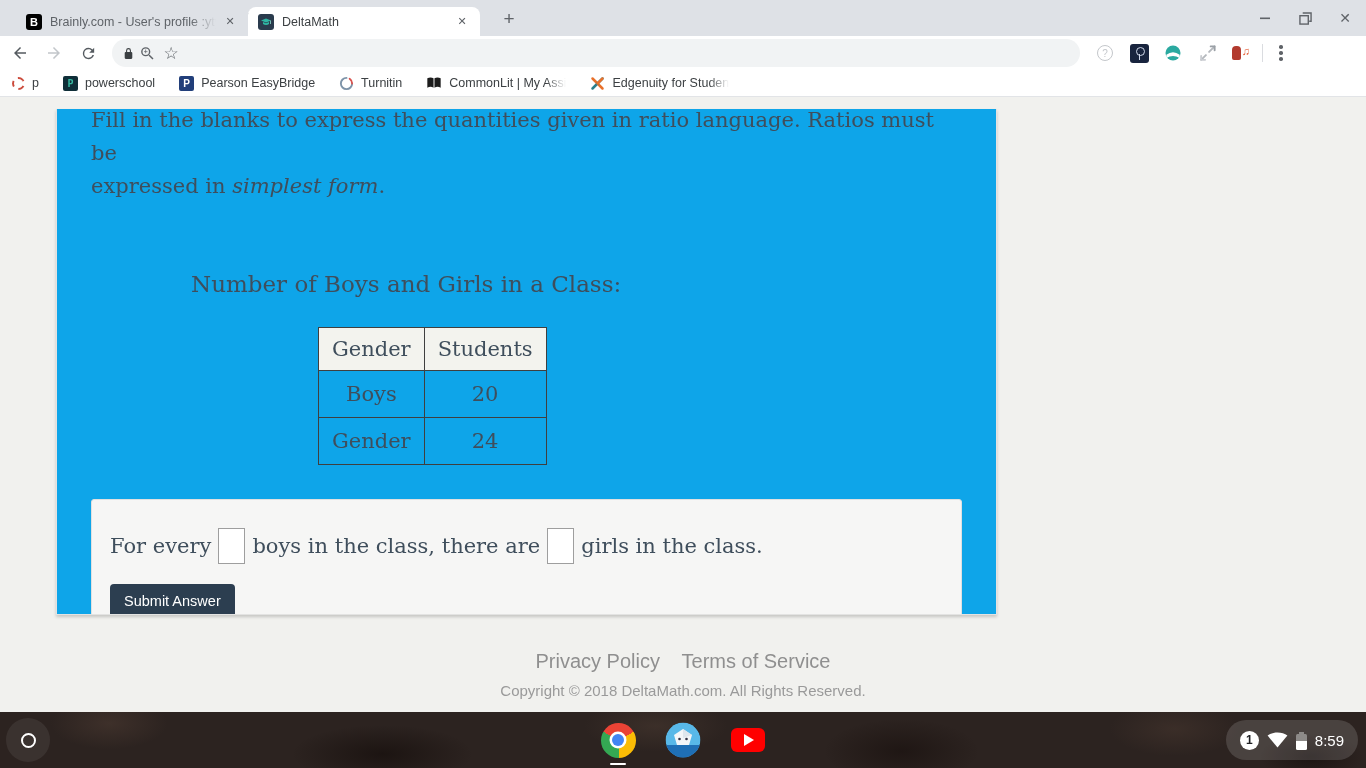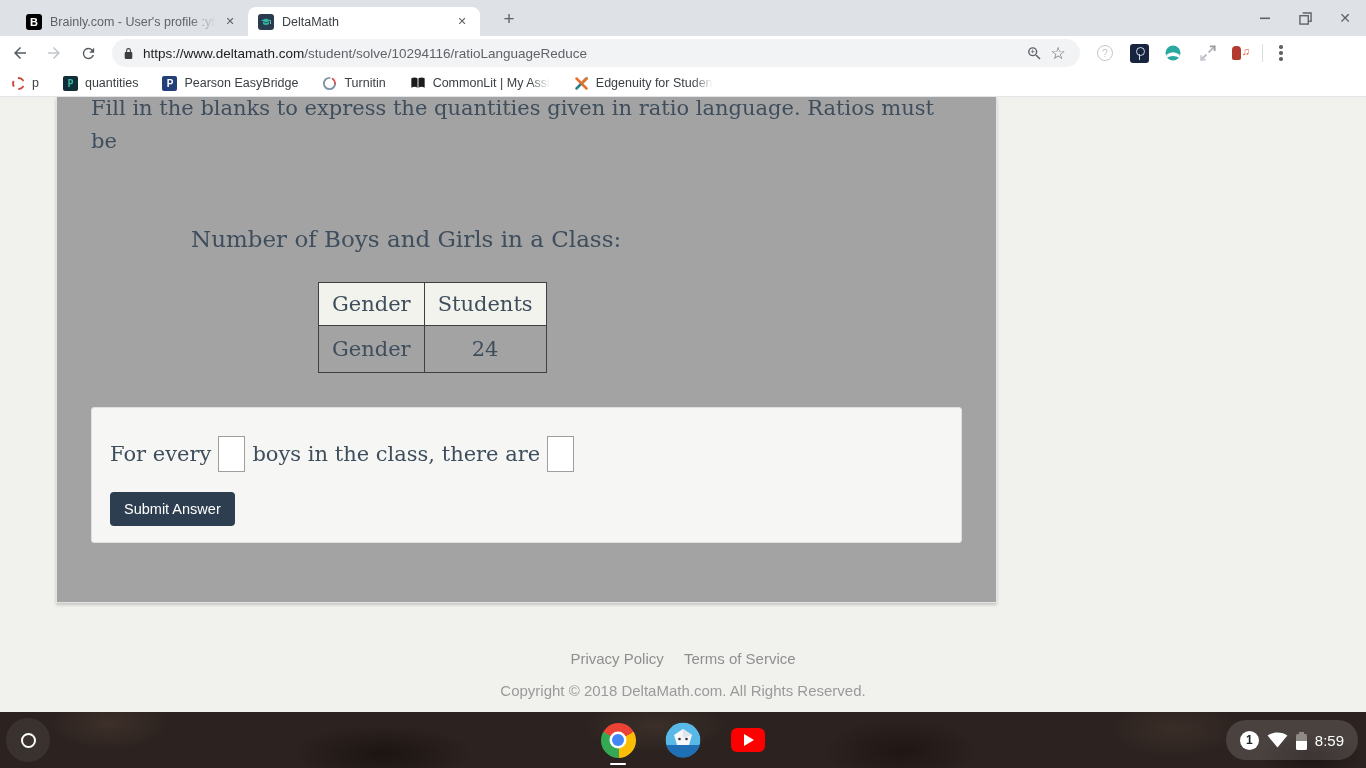--- a/index.html
+++ b/index.html
@@ -50,37 +50,37 @@
   
   .bookmarks { position:absolute; top:70px; left:0; width:1366px; height:27px; background:#fff; border-bottom:1px solid #e2e4e7; display:flex; align-items:center; padding-left:12px; gap:24px; }
   .bm { display:flex; align-items:center; gap:7px; cursor:pointer; color:#3c4043; font-size:12.5px; position:relative; }
   .bm-label { white-space:nowrap; }
   .dashed-circle { width:13px; height:13px; border:2px dashed #cc4b3c; border-radius:50%; }
   .ps-icon { width:15px; height:15px; background:#0f2e38; border-radius:2px; color:#37b9a2; font-size:10px; font-weight:bold; display:flex; align-items:center; justify-content:center; font-family:"DejaVu Sans Mono", monospace; }
   .pe-icon { width:15px; height:15px; background:#223f7a; border-radius:2px; color:#fff; font-size:10px; font-weight:bold; display:flex; align-items:center; justify-content:center; }
 
   
   .content { position:absolute; top:97px; left:0; width:1366px; height:615px; background:#f1f1ee; overflow:hidden; }
-  .card { position:absolute; left:56px; top:0; width:941px; height:506px; background:#a3a3a3;
+  .card { position:absolute; left:56px; top:12px; width:941px; height:506px; background:#0ea5e9;
           border:1px solid #e3e3e2; border-top:none; box-shadow:0 2px 3px rgba(0,0,0,0.18);
           padding:0 34px; overflow:hidden; color:#3f4e5c; font-family:"DejaVu Serif", serif; }
   .problem { font-size:21px; line-height:33px; margin-top:-5px; }
   .em { font-style:italic; }
   .table-title { font-size:23px; margin-top:68px; margin-left:100px; }
   table.data { border-collapse:collapse; margin-top:30px; margin-left:227px; }
   table.data th, table.data td { border:1px solid #3f3f3f; text-align:center; font-weight:normal; }
   table.data th { background:#f3f3ee; font-size:21px; padding:9px 13px; }
   table.data td { font-size:21px; height:47px; }
   td.num { font-size:25px; }
   .answer-panel { margin-top:34px; width:871px; height:136px; background:#f6f6f5; border:1px solid #e0e0e0; border-radius:3px; padding:28px 0 0 18px; }
   .sentence { font-size:21px; display:flex; align-items:center; }
   .blank { width:27px; height:36px; background:#fff; border:1px solid #9e9e9e; margin:0 7px; display:inline-block; font-size:18px; text-align:center; font-family:"DejaVu Serif", serif; color:#3f4e5c; }
   .submit-btn { margin-top:20px; margin-left:0; background:#2c3e50; color:#fff; border:none; border-radius:4px;
                 font-family:"Liberation Sans", sans-serif; font-size:14.5px; padding:9px 14px; cursor:pointer; }
-  .footer-links { position:absolute; top:553px; left:0; width:100%; text-align:center; font-size:15px; color:#8f8f8f; }
+  .footer-links { position:absolute; top:553px; left:0; width:100%; text-align:center; font-size:20px; color:#8f8f8f; }
   .footer-links a { color:#8f8f8f; text-decoration:none; margin:0 8px; cursor:pointer; }
   .footer-copy { position:absolute; top:585px; left:0; width:100%; text-align:center; font-size:15px; color:#9a9a9a; }
 
   
   .shelf { position:absolute; bottom:0; left:0; width:1366px; height:56px; background-color:#2c2320;
     background-image:
       radial-gradient(ellipse 90px 40px at 8% 20%, rgba(95,72,60,.35), transparent 65%),
       radial-gradient(ellipse 140px 45px at 28% 75%, rgba(15,8,6,.55), transparent 65%),
       radial-gradient(ellipse 110px 40px at 48% 25%, rgba(100,78,64,.28), transparent 65%),
       radial-gradient(ellipse 120px 50px at 66% 70%, rgba(18,10,8,.5), transparent 65%),
@@ -167,21 +167,20 @@
         <path fill="#555b60" d="M17.65 6.35A7.96 7.96 0 0 0 12 4a8 8 0 1 0 7.73 10h-2.08A6 6 0 1 1 12 6c1.66 0 3.14.69 4.22 1.78L13 11h7V4l-2.35 2.35z"></path>
       </svg>
   </span>
 
   <div class="omnibox">
     <span style="display:flex;">
       <svg width="13" height="13" viewBox="0 0 24 24">
           <path fill="#3c4043" d="M12 2a4.5 4.5 0 0 0-4.5 4.5V9H7a2 2 0 0 0-2 2v9a2 2 0 0 0 2 2h10a2 2 0 0 0 2-2v-9a2 2 0 0 0-2-2h-.5V6.5A4.5 4.5 0 0 0 12 2zm-2.5 7V6.5a2.5 2.5 0 1 1 5 0V9h-5z"></path>
         </svg>
     </span>
-    <span class="url-text"><span class="url-host">https://www.deltamath.com</span><span class="url-path">/student/solve/10294116/ratioLanguageReduce</span></span>
     <span class="omni-icon">
       <svg width="17" height="17" viewBox="0 0 24 24">
           <path fill="#5f6368" d="M15.5 14h-.79l-.28-.27A6.47 6.47 0 0 0 16 9.5 6.5 6.5 0 1 0 9.5 16c1.61 0 3.09-.59 4.23-1.57l.27.28v.79l5 4.99L20.49 19l-4.99-5zm-6 0A4.5 4.5 0 1 1 14 9.5 4.5 4.5 0 0 1 9.5 14z"></path>
           <path fill="#5f6368" d="M9 7h1v5H9z" transform="translate(0 -0.5)"></path>
           <path fill="#5f6368" d="M7 9h5v1H7z"></path>
         </svg>
     </span>
     <span class="omni-icon star-glyph">☆</span>
   </div>
 
@@ -221,21 +220,21 @@
     </div>
 </div>
 
 <div class="bookmarks">
   <div class="bm">
     <span class="dashed-circle"></span>
     <span class="bm-label">p</span>
   </div>
   <div class="bm">
     <span class="ps-icon">P</span>
-    <span class="bm-label">quantities</span>
+    <span class="bm-label">powerschool</span>
   </div>
   <div class="bm">
     <span class="pe-icon">P</span>
     <span class="bm-label">Pearson EasyBridge</span>
   </div>
   <div class="bm">
     <span style="display:flex;">
       <svg width="15" height="15" viewBox="0 0 24 24">
           <path d="M12 3a9 9 0 1 0 9 9" fill="none" stroke="#7d93a8" stroke-width="3" stroke-linecap="round"></path>
           <path d="M21 12a9 9 0 0 0-4-7.5" fill="none" stroke="#d9534f" stroke-width="3" stroke-linecap="round"></path>
@@ -262,43 +261,49 @@
     </span>
     <span class="bm-label fade-white" style="position:relative;">Edgenuity for Studen</span>
   </div>
 </div>
 
 <div class="content">
   <div class="card">
 
     <div class="problem">
       <div>Fill in the blanks to express the quantities given in ratio language. Ratios must be</div>
+      <div><span>expressed in </span><span class="em">simplest form</span><span>.</span></div>
     </div>
 
     <div class="table-title">Number of Boys and Girls in a Class:</div>
 
     <table class="data">
       <tbody>
           <tr>
         <th style="width:91px;">Gender</th>
         <th style="width:107px;">Students</th>
       </tr>
       <tr>
+        <td>Boys</td>
+        <td class="num">20</td>
+      </tr>
+      <tr>
         <td>Gender</td>
         <td class="num">24</td>
       </tr>
     </tbody>
       </table>
 
     <div class="answer-panel">
       <div class="sentence">
         <span>For every</span>
         <input class="blank" value="" style="">
         <span>boys in the class, there are</span>
         <input class="blank" value="" style="">
+        <span>girls in the class.</span>
       </div>
       <button class="submit-btn">Submit Answer</button>
     </div>
   </div>
 
   <div class="footer-links">
     <a>Privacy Policy</a>
     <a>Terms of Service</a>
   </div>
   <div class="footer-copy">Copyright © 2018 DeltaMath.com. All Rights Reserved.</div>

